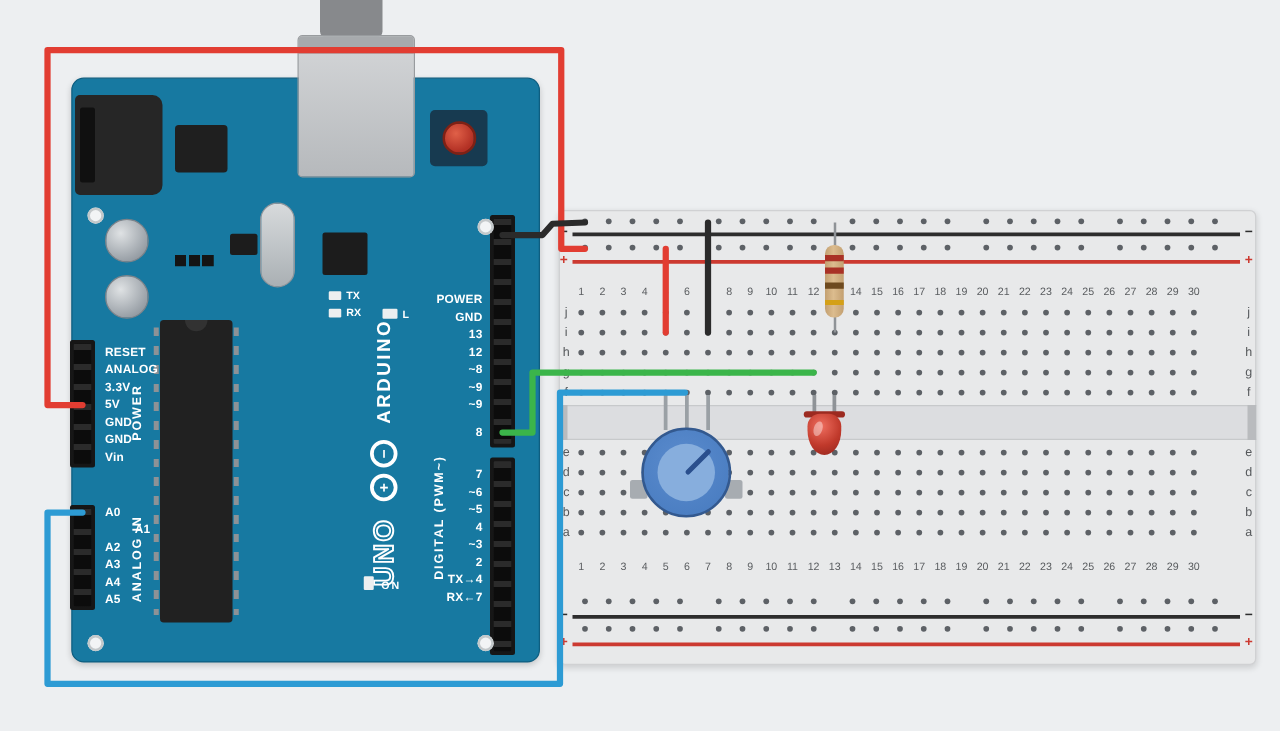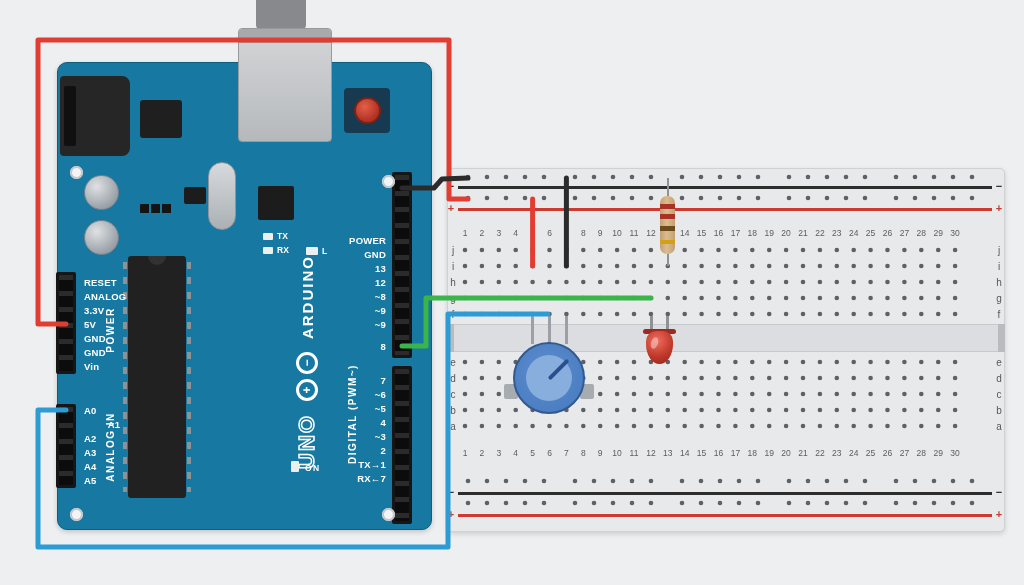--- a/index.html
+++ b/index.html
@@ -678,21 +678,21 @@
     <span class="pinlabel r" style="left: 306px; width: 80px; top: 296px;">~8</span>
     <span class="pinlabel r" style="left: 306px; width: 80px; top: 310px;">~9</span>
     <span class="pinlabel r" style="left: 306px; width: 80px; top: 324px;">~9</span>
     <span class="pinlabel r" style="left: 306px; width: 80px; top: 346px;">8</span>
     <span class="pinlabel r" style="left: 306px; width: 80px; top: 380px;">7</span>
     <span class="pinlabel r" style="left: 306px; width: 80px; top: 394px;">~6</span>
     <span class="pinlabel r" style="left: 306px; width: 80px; top: 408px;">~5</span>
     <span class="pinlabel r" style="left: 306px; width: 80px; top: 422px;">4</span>
     <span class="pinlabel r" style="left: 306px; width: 80px; top: 436px;">~3</span>
     <span class="pinlabel r" style="left: 306px; width: 80px; top: 450px;">2</span>
-    <span class="pinlabel r" style="left: 306px; width: 80px; top: 464px;">TX→1</span>
+    <span class="pinlabel r" style="left: 306px; width: 80px; top: 464px;">TX→4</span>
     <span class="pinlabel r" style="left: 306px; width: 80px; top: 478px;">RX←7</span>
     <span class="pinlabel" style="left: 84px; width: 60px; top: 282px;">RESET</span>
     <span class="pinlabel" style="left: 84px; width: 60px; top: 296px;">ANALOG</span>
     <span class="pinlabel" style="left: 84px; width: 60px; top: 310px;">3.3V</span>
     <span class="pinlabel" style="left: 84px; width: 60px; top: 324px;">5V</span>
     <span class="pinlabel" style="left: 84px; width: 60px; top: 338px;">GND</span>
     <span class="pinlabel" style="left: 84px; width: 60px; top: 352px;">GND</span>
     <span class="pinlabel" style="left: 84px; width: 60px; top: 366px;">Vin</span>
     <span class="pinlabel" style="left: 84px; width: 60px; top: 410px;">A0</span>
     <span class="pinlabel" style="left: 84px; width: 60px; top: 424px; text-align: center;">A1</span>

